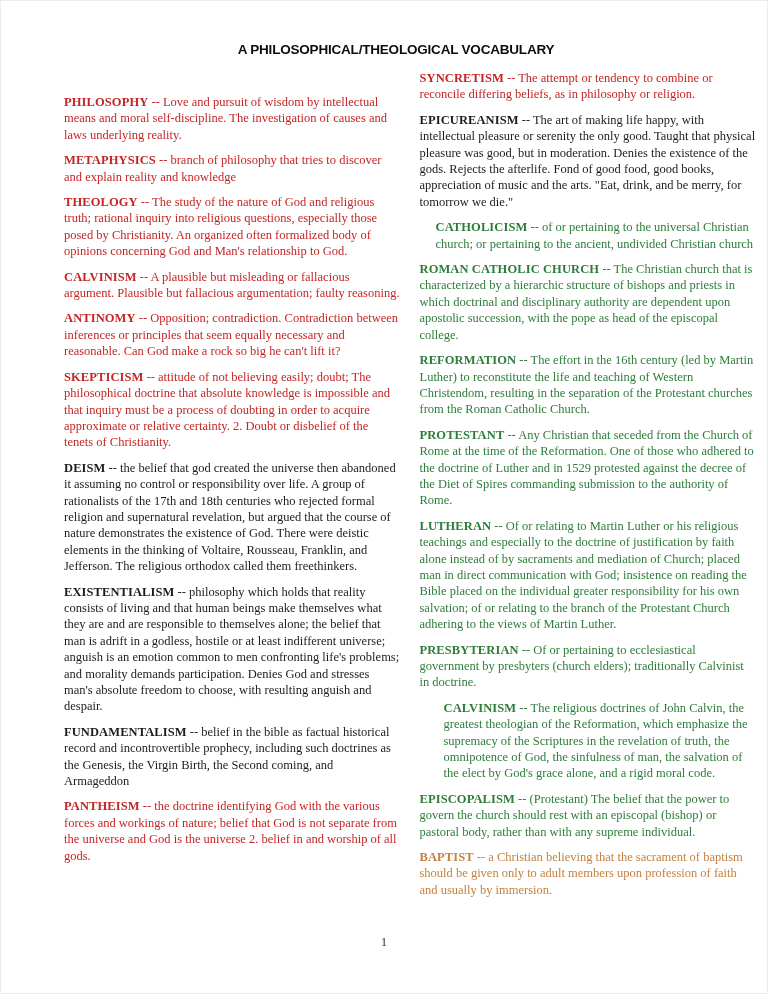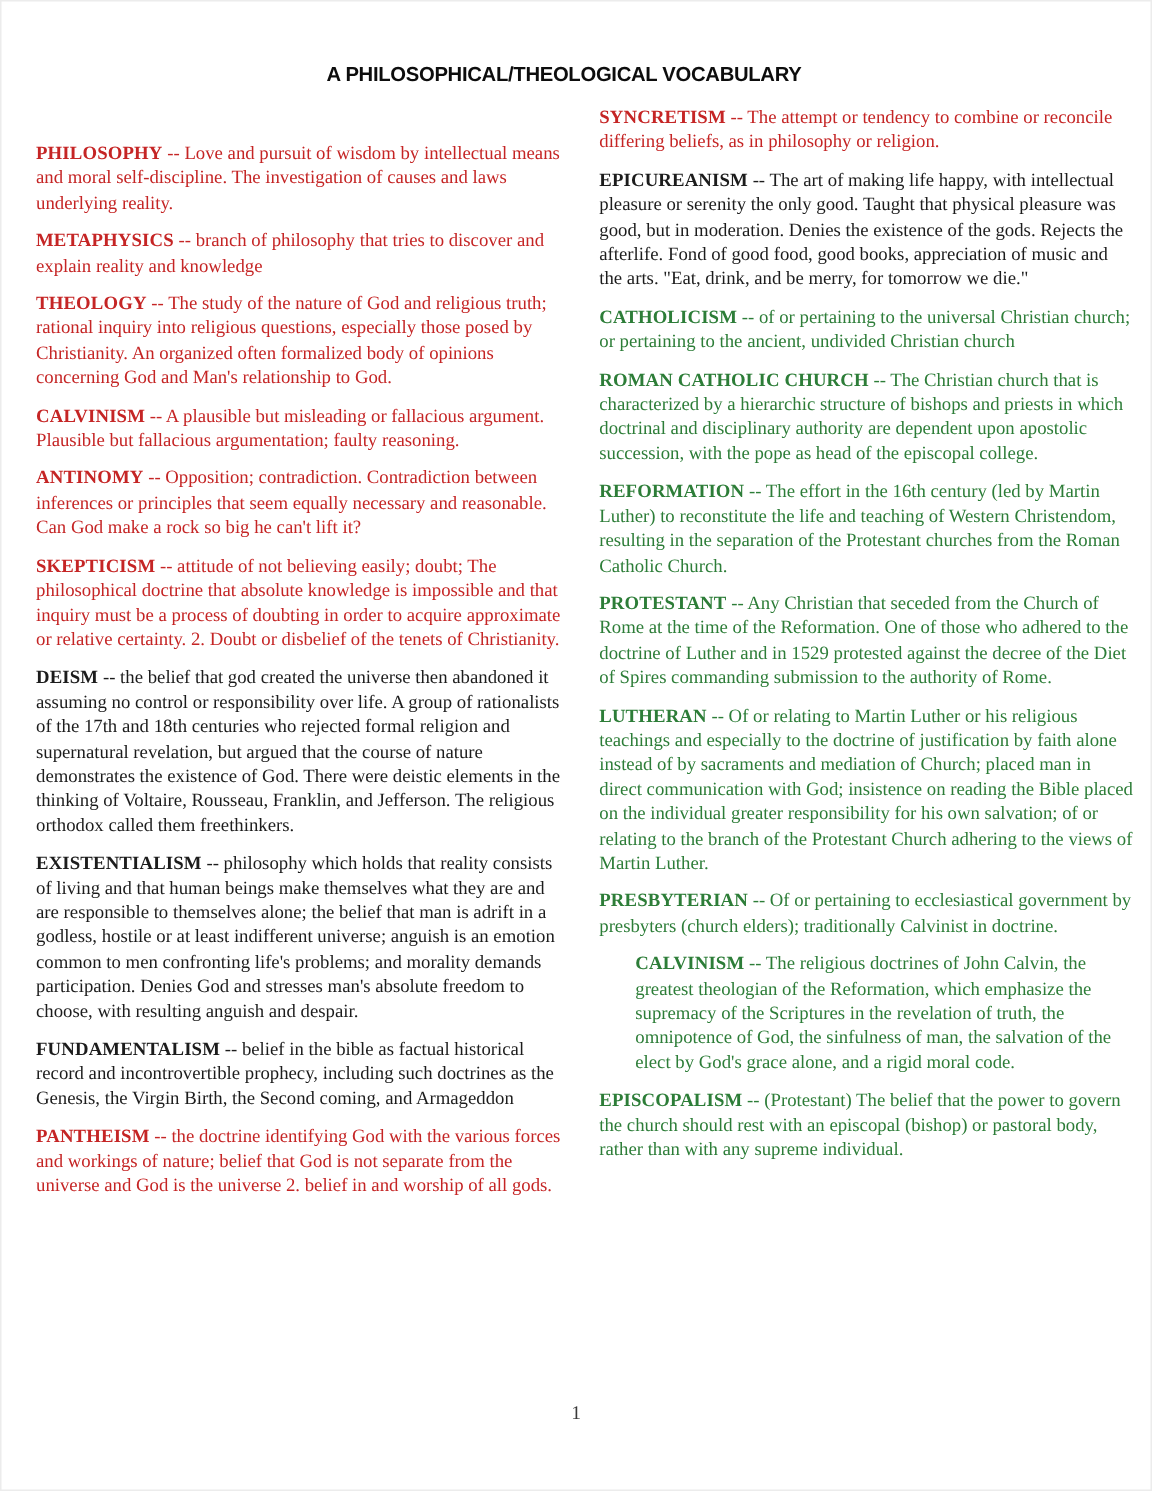--- a/index.html
+++ b/index.html
@@ -7,21 +7,21 @@
     padding: 0;
     background: #ffffff;
   }
   .page {
     position: relative;
     width: 768px;
     height: 994px;
     background: #ffffff;
     box-shadow: inset 0 0 0 1px #ececec;
     box-sizing: border-box;
-    padding: 42px 12px 0 24px;
+    padding: 42px 12px 0 64px;
     overflow: hidden;
     font-family: "Liberation Serif", serif;
   }
   .doc-title {
     margin: 0 28px 13px 0;
     text-align: center;
     font-family: "Liberation Sans", sans-serif;
     font-weight: 800;
     font-size: 13.5px;
     letter-spacing: -0.2px;
@@ -69,24 +69,25 @@
         <p class="entry" style="color: rgb(197, 37, 37);"><b class="term">ANTINOMY</b><span> -- Opposition; contradiction. Contradiction between inferences or principles that seem equally necessary and reasonable. Can God make a rock so big he can't lift it?</span></p>
         <p class="entry" style="color: rgb(197, 37, 37);"><b class="term">SKEPTICISM</b><span> -- attitude of not believing easily; doubt; The philosophical doctrine that absolute knowledge is impossible and that inquiry must be a process of doubting in order to acquire approximate or relative certainty. 2. Doubt or disbelief of the tenets of Christianity.</span></p>
         <p class="entry" style="color: rgb(28, 28, 28);"><b class="term">DEISM</b><span> -- the belief that god created the universe then abandoned it assuming no control or responsibility over life. A group of rationalists of the 17th and 18th centuries who rejected formal religion and supernatural revelation, but argued that the course of nature demonstrates the existence of God. There were deistic elements in the thinking of Voltaire, Rousseau, Franklin, and Jefferson. The religious orthodox called them freethinkers.</span></p>
         <p class="entry" style="color: rgb(28, 28, 28);"><b class="term">EXISTENTIALISM</b><span> -- philosophy which holds that reality consists of living and that human beings make themselves what they are and are responsible to themselves alone; the belief that man is adrift in a godless, hostile or at least indifferent universe; anguish is an emotion common to men confronting life's problems; and morality demands participation. Denies God and stresses man's absolute freedom to choose, with resulting anguish and despair.</span></p>
         <p class="entry" style="color: rgb(28, 28, 28);"><b class="term">FUNDAMENTALISM</b><span> -- belief in the bible as factual historical record and incontrovertible prophecy, including such doctrines as the Genesis, the Virgin Birth, the Second coming, and Armageddon</span></p>
         <p class="entry" style="color: rgb(197, 37, 37);"><b class="term">PANTHEISM</b><span> -- the doctrine identifying God with the various forces and workings of nature; belief that God is not separate from the universe and God is the universe 2. belief in and worship of all gods.</span></p>
       </div>
     <div class="col" id="col-right">
         <p class="entry" style="color: rgb(197, 37, 37);"><b class="term">SYNCRETISM</b><span> -- The attempt or tendency to combine or reconcile differing beliefs, as in philosophy or religion.</span></p>
         <p class="entry" style="color: rgb(28, 28, 28);"><b class="term">EPICUREANISM</b><span> -- The art of making life happy, with intellectual pleasure or serenity the only good. Taught that physical pleasure was good, but in moderation. Denies the existence of the gods. Rejects the afterlife. Fond of good food, good books, appreciation of music and the arts. "Eat, drink, and be merry, for tomorrow we die."</span></p>
-        <p class="entry" style="color: rgb(45, 125, 56);"><b class="term">CATHOLICISM</b><span> -- of or pertaining to the universal Christian church; or pertaining to the ancient, undivided Christian church</span></p>
+        <p class="entry" style="color: rgb(45, 125, 56); margin-left: 16px;"><b class="term">CATHOLICISM</b><span> -- of or pertaining to the universal Christian church; or pertaining to the ancient, undivided Christian church</span></p>
         <p class="entry" style="color: rgb(45, 125, 56);"><b class="term">ROMAN CATHOLIC CHURCH</b><span> -- The Christian church that is characterized by a hierarchic structure of bishops and priests in which doctrinal and disciplinary authority are dependent upon apostolic succession, with the pope as head of the episcopal college.</span></p>
         <p class="entry" style="color: rgb(45, 125, 56);"><b class="term">REFORMATION</b><span> -- The effort in the 16th century (led by Martin Luther) to reconstitute the life and teaching of Western Christendom, resulting in the separation of the Protestant churches from the Roman Catholic Church.</span></p>
         <p class="entry" style="color: rgb(45, 125, 56);"><b class="term">PROTESTANT</b><span> -- Any Christian that seceded from the Church of Rome at the time of the Reformation. One of those who adhered to the doctrine of Luther and in 1529 protested against the decree of the Diet of Spires commanding submission to the authority of Rome.</span></p>
         <p class="entry" style="color: rgb(45, 125, 56);"><b class="term">LUTHERAN</b><span> -- Of or relating to Martin Luther or his religious teachings and especially to the doctrine of justification by faith alone instead of by sacraments and mediation of Church; placed man in direct communication with God; insistence on reading the Bible placed on the individual greater responsibility for his own salvation; of or relating to the branch of the Protestant Church adhering to the views of Martin Luther.</span></p>
         <p class="entry" style="color: rgb(45, 125, 56);"><b class="term">PRESBYTERIAN</b><span> -- Of or pertaining to ecclesiastical government by presbyters (church elders); traditionally Calvinist in doctrine.</span></p>
         <p class="entry" style="color: rgb(45, 125, 56); margin-left: 24px;"><b class="term">CALVINISM</b><span> -- The religious doctrines of John Calvin, the greatest theologian of the Reformation, which emphasize the supremacy of the Scriptures in the revelation of truth, the omnipotence of God, the sinfulness of man, the salvation of the elect by God's grace alone, and a rigid moral code.</span></p>
         <p class="entry" style="color: rgb(45, 125, 56);"><b class="term">EPISCOPALISM</b><span> -- (Protestant) The belief that the power to govern the church should rest with an episcopal (bishop) or pastoral body, rather than with any supreme individual.</span></p>
+        <p class="entry" style="color: rgb(197, 128, 61);"><b class="term">BAPTIST</b><span> -- a Christian believing that the sacrament of baptism should be given only to adult members upon profession of faith and usually by immersion.</span></p>
       </div>
   </div>
   <div class="page-number">1</div>
 </div>
 
 </body></html>

